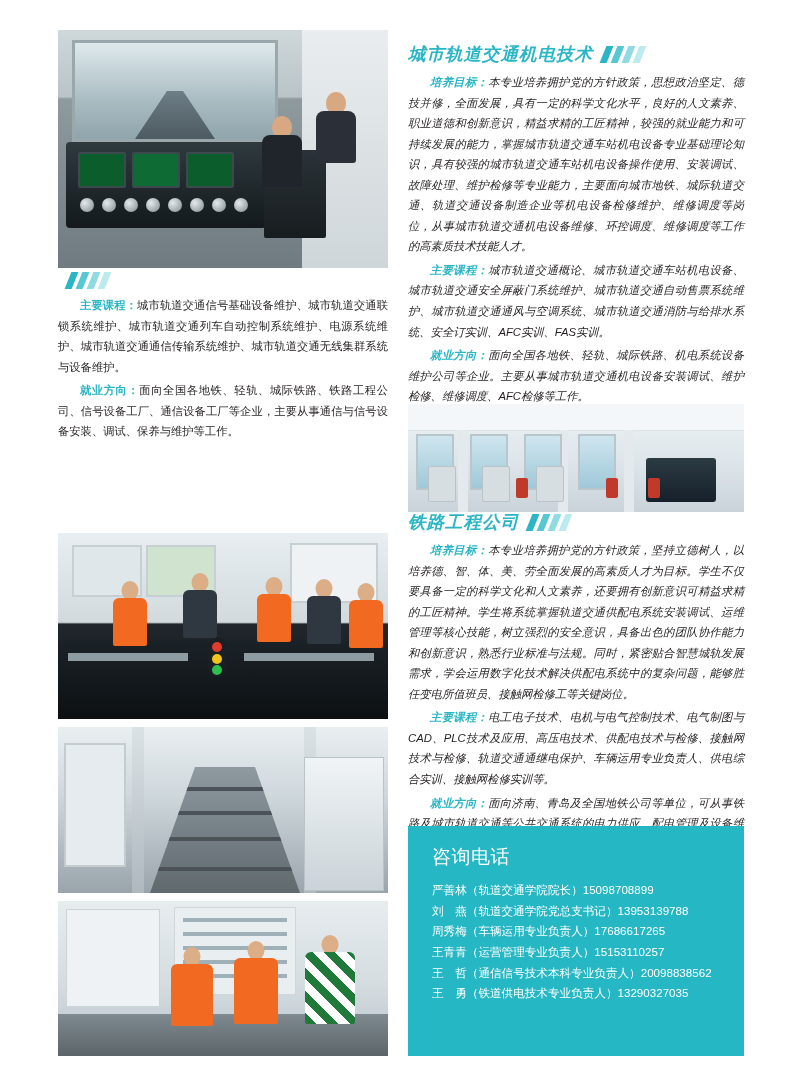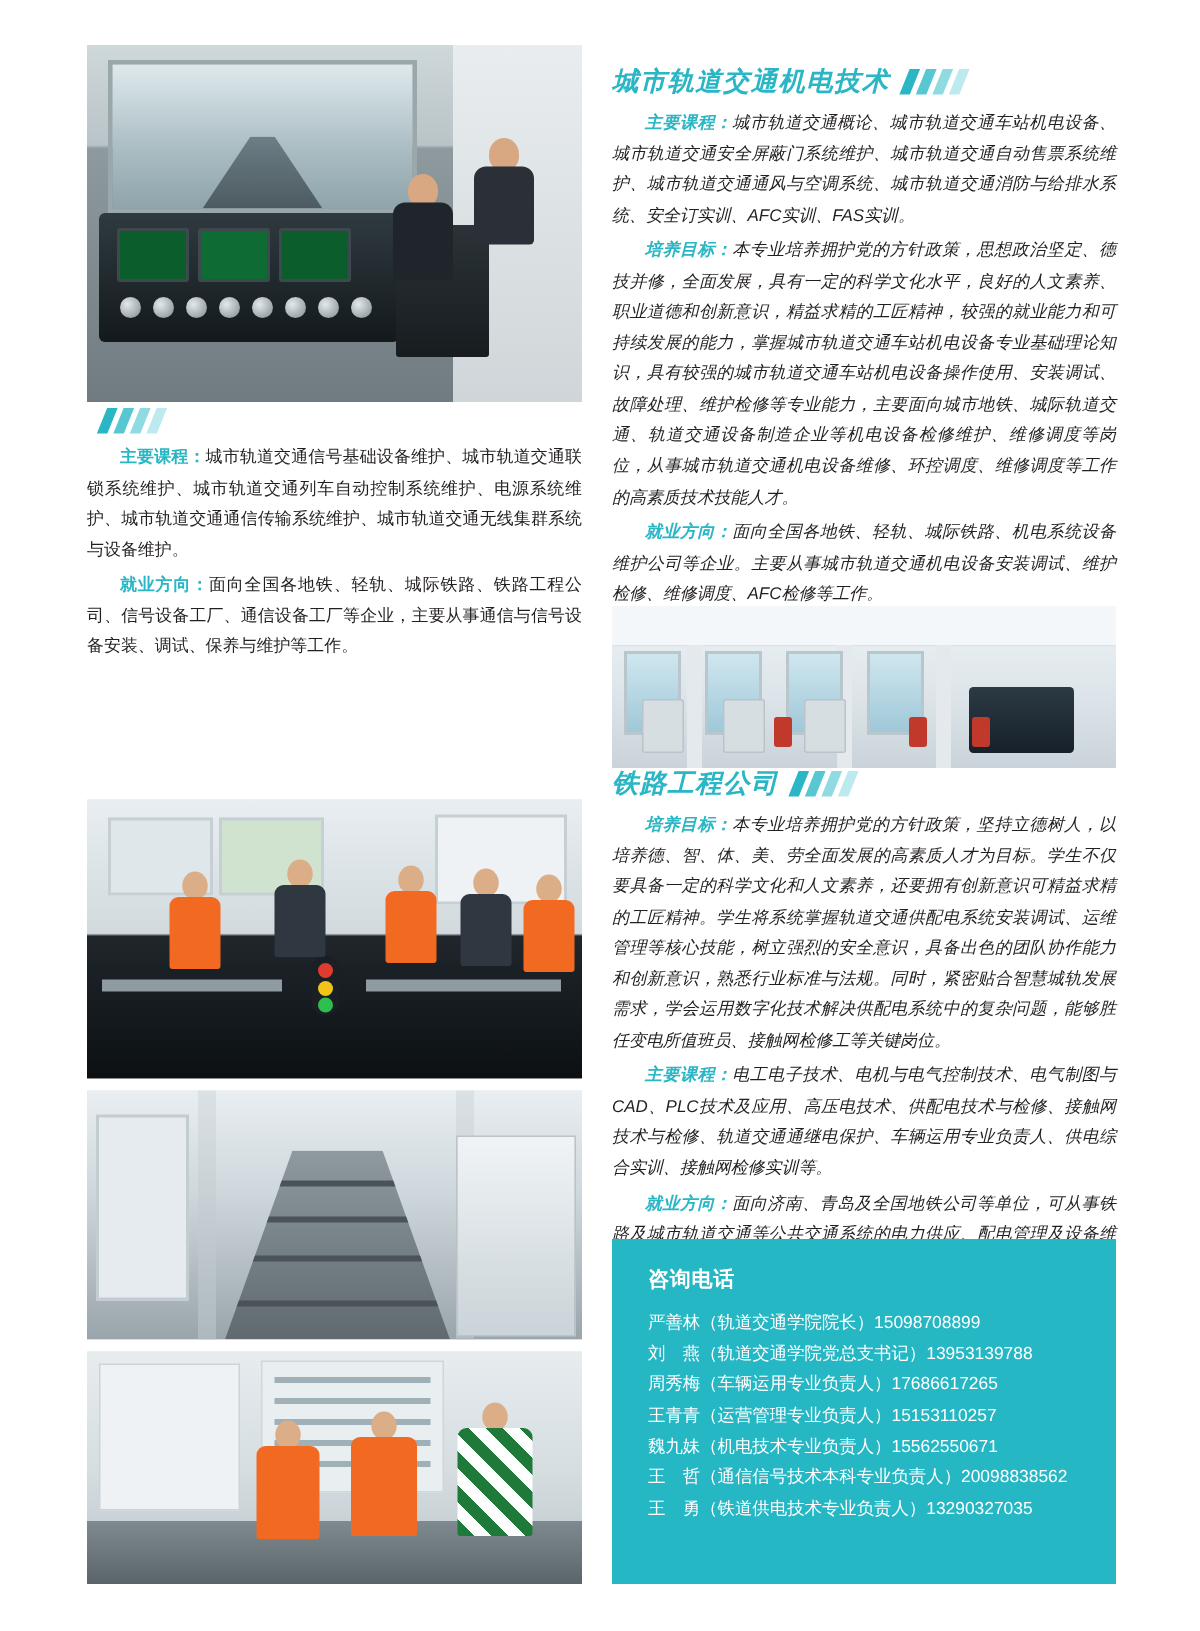--- a/index.html
+++ b/index.html
@@ -205,22 +205,22 @@
     position: absolute;
     left: 408px; top: 826px;
     width: 336px; height: 230px;
     background: #25b7c4;
     color: #ffffff;
     box-sizing: border-box;
     padding: 18px 20px 10px 24px;
   }
   .contact h3 {
     margin: 0 0 10px 0;
-    font-size: 14px;
-    font-weight: bold;
+    font-size: 19px;
+    font-weight: normal;
     letter-spacing: .5px;
   }
   .contact .row {
     font-size: 11.6px;
     line-height: 1.78;
     white-space: nowrap;
   }
 </style>
 </head>
 <body>
@@ -354,24 +354,24 @@
     <div class="sec-head">
       <span class="title">城市轨道交通机电技术</span>
       <span class="slashes">
         <i class="slash"></i>
           <i class="slash s2"></i>
           <i class="slash s3"></i>
           <i class="slash s4"></i>
       </span>
     </div>
     <p class="para indent">
+      <span class="lead">培养目标：</span><span>本专业培养拥护党的方针政策，思想政治坚定、德技并修，全面发展，具有一定的科学文化水平，良好的人文素养、职业道德和创新意识，精益求精的工匠精神，较强的就业能力和可持续发展的能力，掌握城市轨道交通车站机电设备专业基础理论知识，具有较强的城市轨道交通车站机电设备操作使用、安装调试、故障处理、维护检修等专业能力，主要面向城市地铁、城际轨道交通、轨道交通设备制造企业等机电设备检修维护、维修调度等岗位，从事城市轨道交通机电设备维修、环控调度、维修调度等工作的高素质技术技能人才。</span>
+    </p>
+    <p class="para indent">
       <span class="lead">主要课程：</span><span>城市轨道交通概论、城市轨道交通车站机电设备、城市轨道交通安全屏蔽门系统维护、城市轨道交通自动售票系统维护、城市轨道交通通风与空调系统、城市轨道交通消防与给排水系统、安全订实训、AFC实训、FAS实训。</span>
-    </p>
-    <p class="para indent">
-      <span class="lead">培养目标：</span><span>本专业培养拥护党的方针政策，思想政治坚定、德技并修，全面发展，具有一定的科学文化水平，良好的人文素养、职业道德和创新意识，精益求精的工匠精神，较强的就业能力和可持续发展的能力，掌握城市轨道交通车站机电设备专业基础理论知识，具有较强的城市轨道交通车站机电设备操作使用、安装调试、故障处理、维护检修等专业能力，主要面向城市地铁、城际轨道交通、轨道交通设备制造企业等机电设备检修维护、维修调度等岗位，从事城市轨道交通机电设备维修、环控调度、维修调度等工作的高素质技术技能人才。</span>
     </p>
     <p class="para indent">
       <span class="lead">就业方向：</span><span>面向全国各地铁、轻轨、城际铁路、机电系统设备维护公司等企业。主要从事城市轨道交通机电设备安装调试、维护检修、维修调度、AFC检修等工作。</span>
     </p>
   </div>
 
   <div class="img" id="img-station">
     <div class="st-bg"></div>
     <div class="st-ceiling"></div>
     <div class="st-pillar" style="left:50px;"></div>
@@ -410,18 +410,17 @@
       <span class="lead">就业方向：</span><span>面向济南、青岛及全国地铁公司等单位，可从事铁路及城市轨道交通等公共交通系统的电力供应、配电管理及设备维护工作。</span>
     </p>
   </div>
 
   <div class="contact">
     <h3>咨询电话</h3>
     <div class="row">严善林（轨道交通学院院长）15098708899</div>
     <div class="row">刘　燕（轨道交通学院党总支书记）13953139788</div>
     <div class="row">周秀梅（车辆运用专业负责人）17686617265</div>
     <div class="row">王青青（运营管理专业负责人）15153110257</div>
-    <div class="row">魏九妹（机电技术专业负责人）15562550671</div>
     <div class="row">王　哲（通信信号技术本科专业负责人）20098838562</div>
     <div class="row">王　勇（铁道供电技术专业负责人）13290327035</div>
   </div>
 
 </div>
 
 </body></html>

